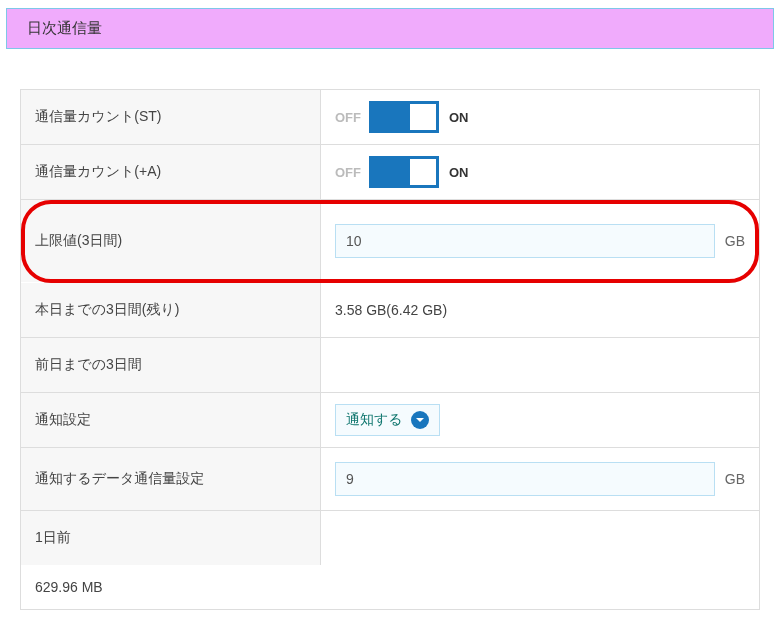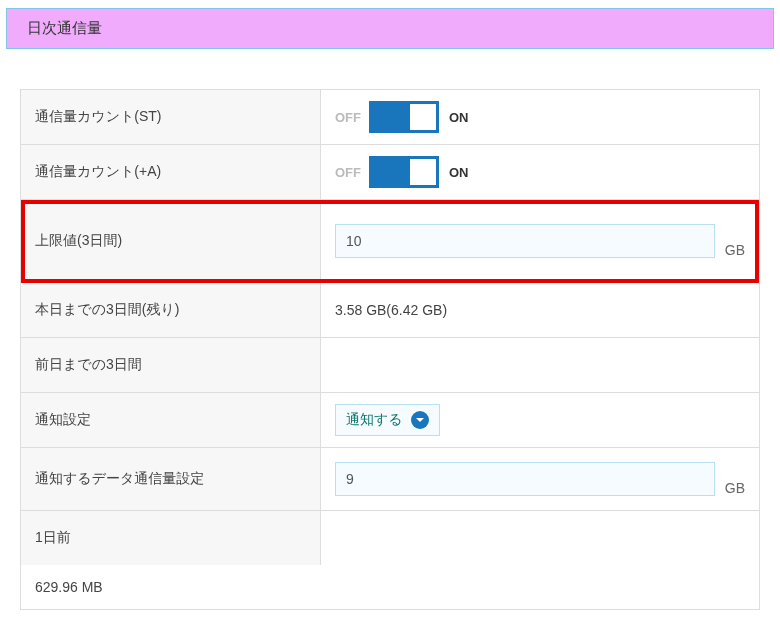--- a/index.html
+++ b/index.html
@@ -83,41 +83,42 @@
     .toggle-knob {
       position: absolute;
       right: 3px;
       top: 3px;
       width: 26px;
       height: 26px;
       background: #fff;
     }
     .input-with-unit {
       display: flex;
-      align-items: flex-end;
+      align-items: center;
       width: 100%;
       gap: 10px;
     }
     .text-input {
       flex: 1;
       border: 1px solid #b9dff3;
       background: #f5fbfe;
       padding: 8px 10px;
       font-size: 14px;
       color: #555;
       outline: none;
     }
     .unit {
       color: #666;
       font-size: 14px;
       white-space: nowrap;
     }
     .highlight {
       outline: 4px solid #e60000;
       outline-offset: -4px;
+      border-radius: 30px;
     }
     .highlight .cell-label,
     .highlight .cell-value {
       padding-top: 24px;
       padding-bottom: 24px;
     }
     .select-box {
       border: 1px solid #b9dff3;
       background: #f5fbfe;
       padding: 6px 10px;

